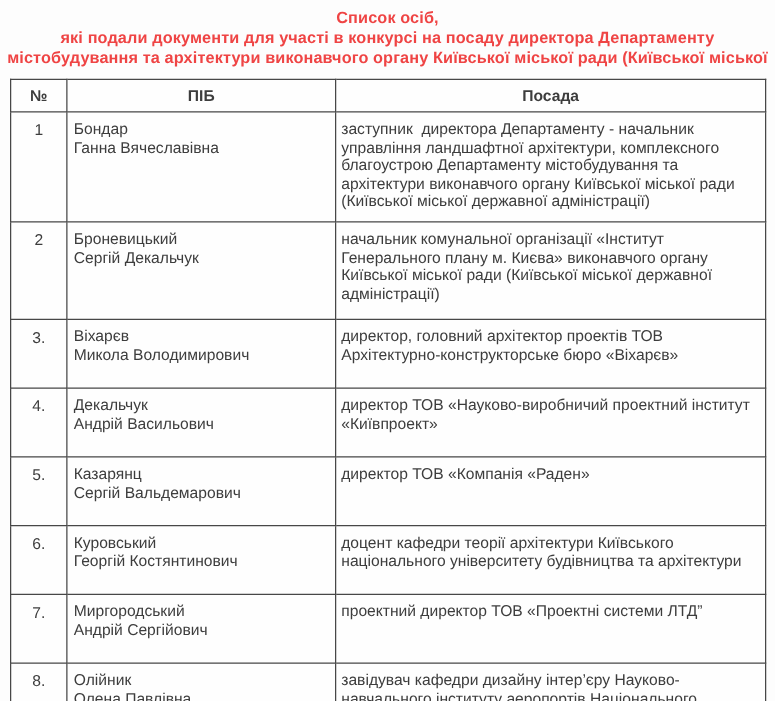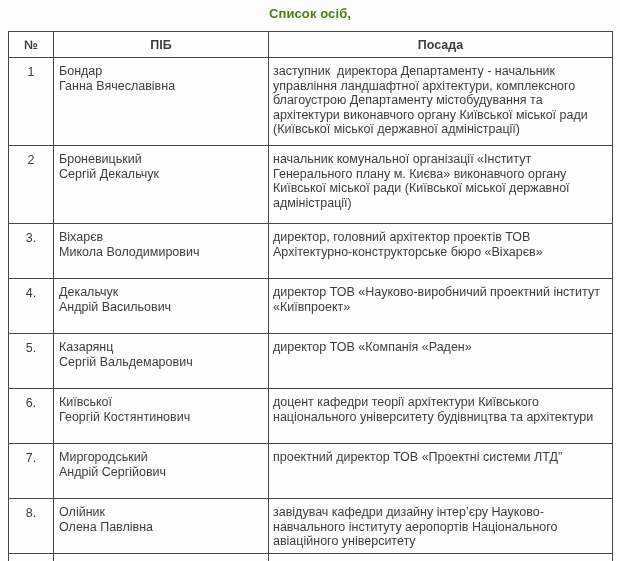--- a/index.html
+++ b/index.html
@@ -14,21 +14,21 @@
     width: 620px; height: 561px;
     overflow: hidden;
     background: #fdfdfd;
   }
   .doc-title {
     padding-top: 6px;
     text-align: center;
     font-weight: bold;
     font-size: 13px;
     line-height: 16px;
-    color: #4d7c0f;
+    color: #ef4444;
     letter-spacing: 0.1px;
   }
   table.applicants {
     border-collapse: collapse;
     table-layout: fixed;
     width: 604px;
     margin: 9px 0 0 8px;
     background: #fefefe;
   }
   col.c-num  { width: 45px; }
@@ -72,20 +72,22 @@
   tr.r8 { height: 46px; }
   tr.r-partial { height: 16px; }
 </style>
 </head>
 <body>
 
 <div class="page">
 
   <div class="doc-title">
     <div>Список осіб,</div>
+    <div>які подали документи для участі в конкурсі на посаду директора Департаменту</div>
+    <div>містобудування та архітектури виконавчого органу Київської міської ради (Київської міської</div>
   </div>
 
   <table class="applicants">
     <colgroup>
       <col class="c-num">
       <col class="c-name">
       <col class="c-pos">
     </colgroup>
     <thead>
       <tr>
@@ -129,21 +131,21 @@
 «Київпроект»</td>
       </tr>
       <tr class="r5">
         <td class="cell-num">5.</td>
         <td class="cell-name">Казарянц
 Сергій Вальдемарович</td>
         <td class="cell-pos">директор ТОВ «Компанія «Раден»</td>
       </tr>
       <tr class="r6">
         <td class="cell-num">6.</td>
-        <td class="cell-name">Київської
+        <td class="cell-name">Куровський
 Георгій Костянтинович</td>
         <td class="cell-pos">доцент кафедри теорії архітектури Київського
 національного університету будівництва та архітектури</td>
       </tr>
       <tr class="r7">
         <td class="cell-num">7.</td>
         <td class="cell-name">Миргородський
 Андрій Сергійович</td>
         <td class="cell-pos">проектний директор ТОВ «Проектні системи ЛТД”</td>
       </tr>

